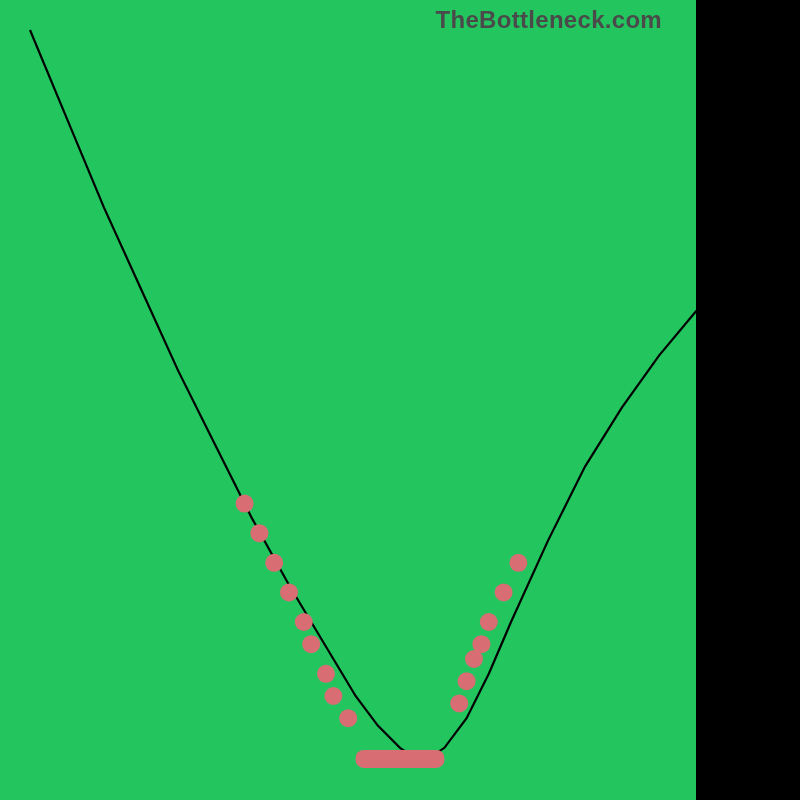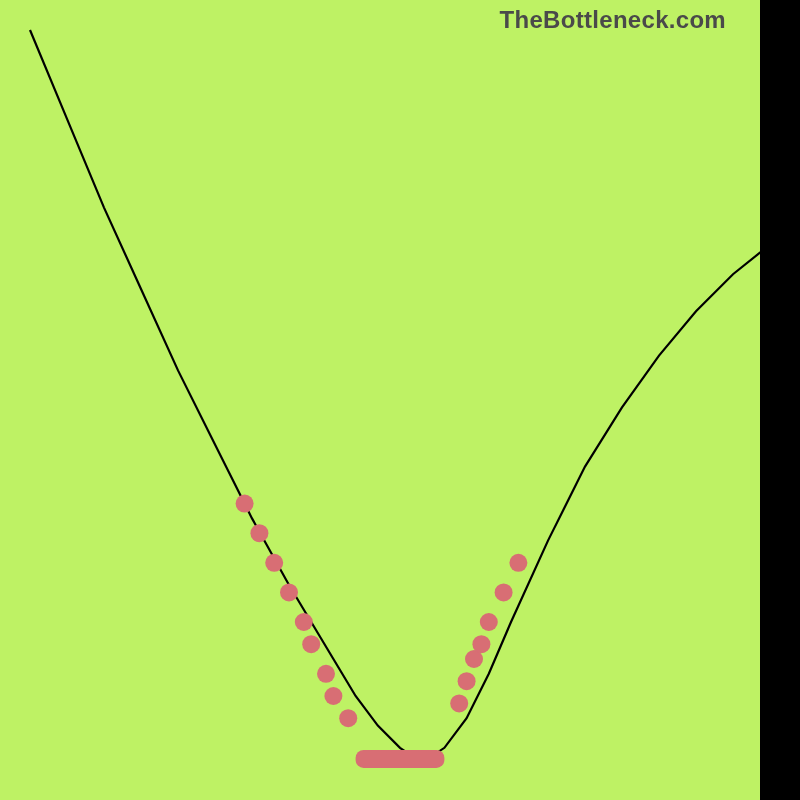--- a/index.html
+++ b/index.html
@@ -1,20 +1,20 @@
 <!DOCTYPE html>
 <html><head>
 <meta charset="utf-8">
 <style>
   * { margin: 0; padding: 0; box-sizing: border-box; }
   html, body { width: 800px; height: 800px; overflow: hidden; background: #000; }
   .frame {
-    width: 760px;
+    width: 696px;
     height: 800px;
-    background: #bef264;
+    background: #22c55e;
     position: relative;
   }
   .plot-area {
     position: absolute;
     left: 30px;
     top: 30px;
     width: 740px;
     height: 740px;
     background: linear-gradient(to bottom,
       #ff1b4a 0%,

